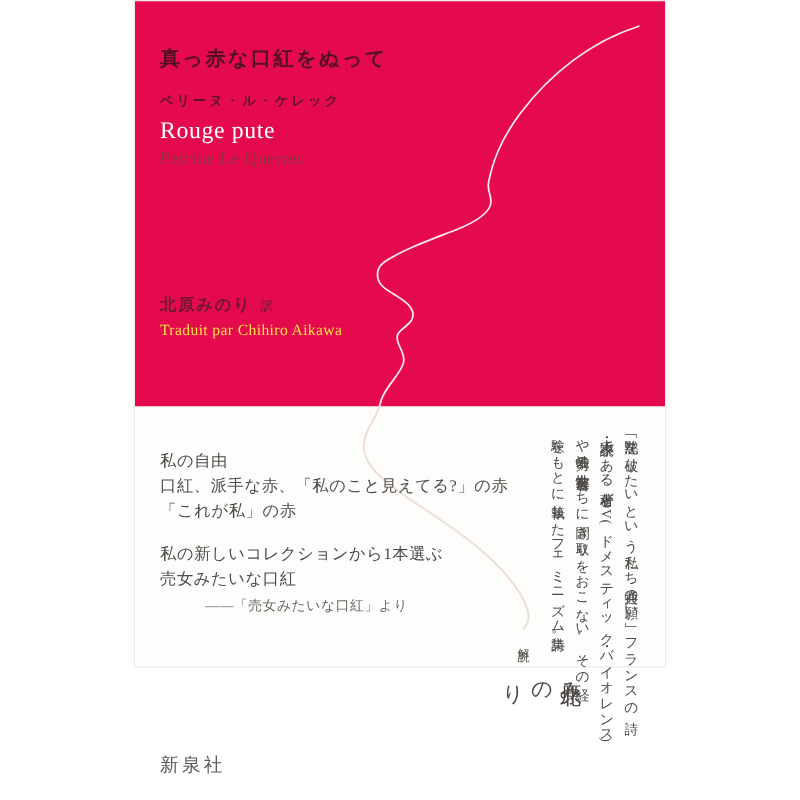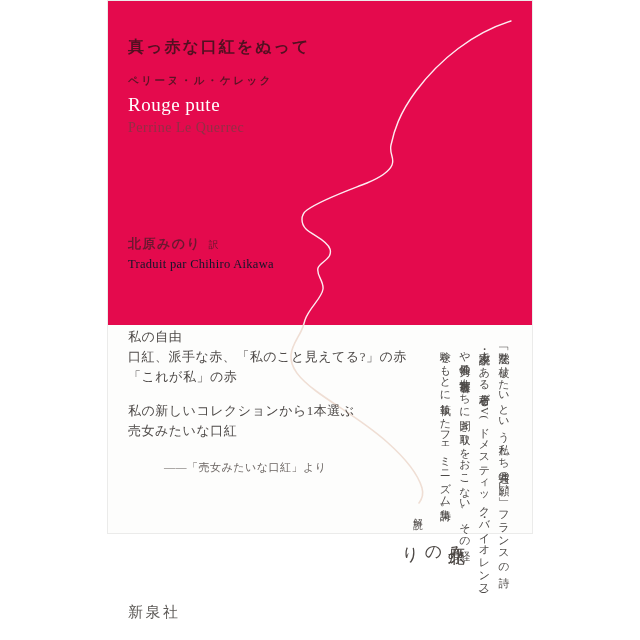--- a/index.html
+++ b/index.html
@@ -34,33 +34,33 @@
   .author-fr{
     left:20px;top:119px;font-size:14px;color:#913045;letter-spacing:0.5px;white-space:nowrap;
   }
   .translator-ja{
     left:20px;top:234px;
     font-family:"Liberation Sans","DejaVu Sans",sans-serif;
     font-weight:bold;font-size:13px;letter-spacing:1.5px;color:#6b1830;white-space:nowrap;
   }
   .translator-ja .suffix{font-size:10px;letter-spacing:0;margin-left:7px;font-weight:normal;}
   .translator-fr{
-    left:20px;top:256px;font-size:12.5px;color:#0f172a;letter-spacing:0.3px;white-space:nowrap;
+    left:20px;top:256px;font-size:12.5px;color:#fde047;letter-spacing:0.3px;white-space:nowrap;
   }
   
   svg.face-line{position:absolute;left:0;top:0;pointer-events:none;}
   
   .poem{
-    left:20px;top:326px;font-size:13px;line-height:20px;color:#4e4a48;
+    left:20px;top:358px;font-size:13px;line-height:20px;color:#4e4a48;
     letter-spacing:0.5px;
   }
   .stanza{margin:0 0 14px 0;}
   .poem-line{white-space:nowrap;}
   .attribution{
-    margin-left:36px;margin-top:16px;font-size:11px;color:#6b6562;letter-spacing:0.5px;white-space:nowrap;
+    margin-left:36px;margin-top:2px;font-size:11px;color:#6b6562;letter-spacing:0.5px;white-space:nowrap;
   }
   .blurb{
     top:342px;right:19px;height:308px;
     writing-mode:vertical-rl;text-orientation:mixed;
     font-size:11px;line-height:19.5px;letter-spacing:0.5px;color:#4c4947;
   }
   .blurb-line{white-space:nowrap;}
   .commentary-label{
     left:303px;top:510px;writing-mode:vertical-rl;
     font-size:9.5px;letter-spacing:2px;color:#55504e;

